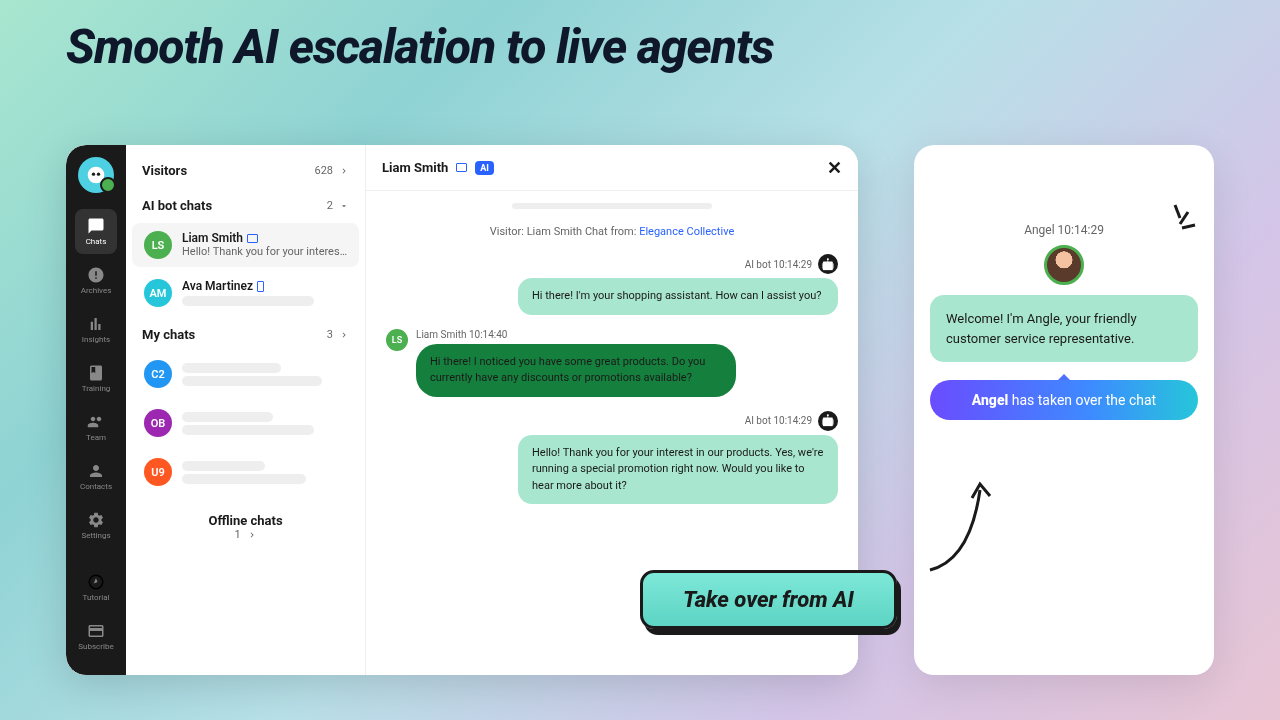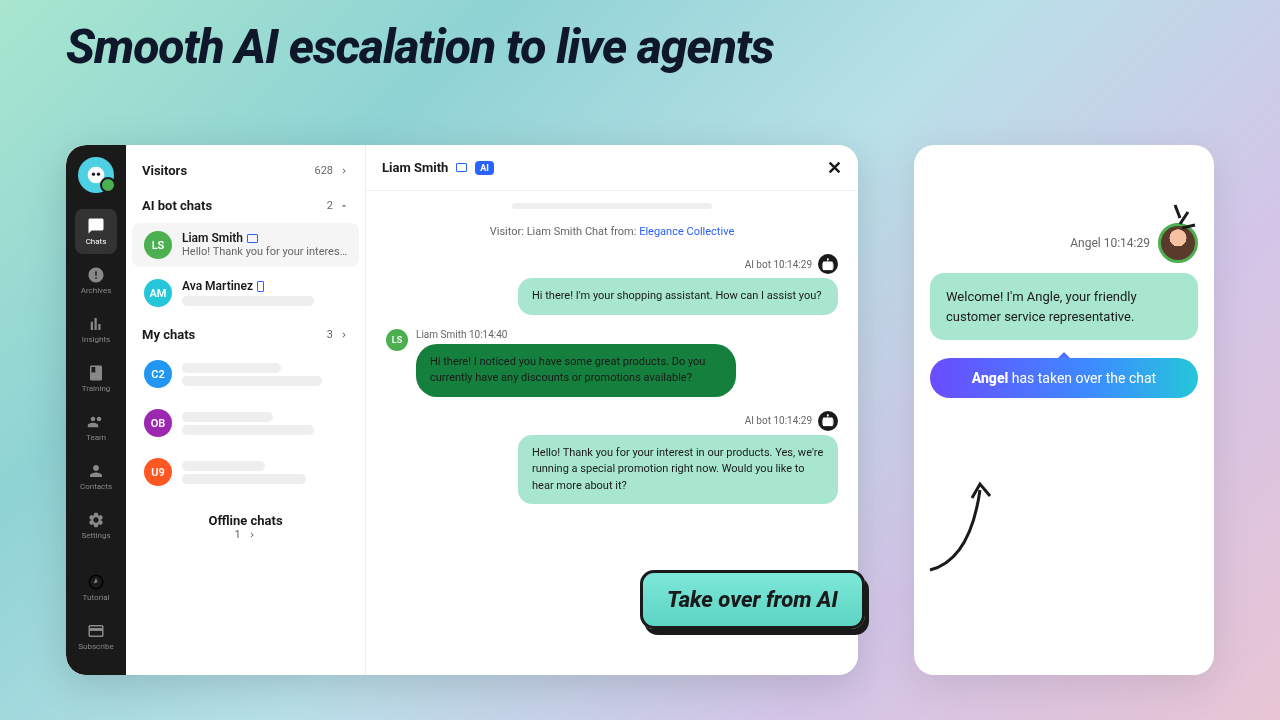--- a/index.html
+++ b/index.html
@@ -46,28 +46,28 @@
 .msg-group { margin-bottom: 14px; }
 .msg-meta { font-size: 10px; color: #666; display: flex; align-items: center; gap: 6px; }
 .msg-meta.right { justify-content: flex-end; }
 .bot-avatar { width: 20px; height: 20px; border-radius: 50%; background: #1a1a1a; display: flex; align-items: center; justify-content: center; }
 .bot-avatar::before { content: '🤖'; font-size: 11px; filter: grayscale(1) brightness(2); }
 .bubble { padding: 10px 14px; border-radius: 14px; font-size: 11px; line-height: 1.5; max-width: 320px; margin-top: 4px; }
 .bubble.bot { background: #a8e6cf; color: #1a1a1a; margin-left: auto; }
 .bubble.visitor { background: #15803d; color: #1a1a1a; border-radius: 21px; }
 .msg-row-left { display: flex; gap: 8px; align-items: flex-start; }
 .side-panel { position: absolute; top: 145px; right: 66px; width: 300px; height: 530px; background: #fff; border-radius: 20px; padding: 20px 16px; box-shadow: 0 10px 40px rgba(0,0,0,0.1); }
-.agent-header { display: flex; align-items: center; justify-content: flex-end; gap: 8px; margin-bottom: 10px; }
+.agent-header { display: flex; align-items: center; justify-content: flex-end; gap: 8px; margin-bottom: 10px; flex-direction: column; }
 .agent-meta { font-size: 12px; color: #666; }
 .agent-avatar { width: 40px; height: 40px; border-radius: 50%; background: #ddd; border: 3px solid #4caf50; background-image: radial-gradient(circle at 50% 35%, #f4c2a0 30%, #5a3a2a 31%); }
 .agent-bubble { background: #a8e6cf; padding: 14px 16px; border-radius: 14px; font-size: 13px; color: #1a1a1a; line-height: 1.5; margin-bottom: 18px; }
 .takeover-banner { background: linear-gradient(90deg, #6a4cff 0%, #3d8bff 60%, #26c6da 100%); color: #fff; padding: 12px 18px; border-radius: 26px; font-size: 14px; text-align: center; position: relative; }
 .takeover-banner::before { content: ''; position: absolute; top: -6px; left: 50%; transform: translateX(-50%); width: 0; height: 0; border-left: 6px solid transparent; border-right: 6px solid transparent; border-bottom: 6px solid #5070ff; }
 .takeover-banner b { font-weight: 800; }
-.callout { position: absolute; top: 570px; left: 640px; background: linear-gradient(180deg, #7de8d8 0%, #5dd4c4 100%); border: 3px solid #1a1a1a; padding: 14px 24px; border-radius: 14px; font-size: 22px; font-weight: 800; color: #1a1a1a; font-style: italic; box-shadow: 4px 6px 0 #1a1a1a; z-index: 10; }
+.callout { position: absolute; top: 570px; left: 640px; background: linear-gradient(180deg, #7de8d8 0%, #5dd4c4 100%); border: 3px solid #1a1a1a; padding: 14px 40px; border-radius: 14px; font-size: 22px; font-weight: 800; color: #1a1a1a; font-style: italic; box-shadow: 4px 6px 0 #1a1a1a; z-index: 10; }
 .arrow-curve { position: absolute; top: 470px; left: 910px; width: 100px; height: 110px; z-index: 9; }
 .accent-marks { position: absolute; top: 200px; right: 80px; width: 40px; height: 40px; z-index: 11; }
 .device-icon { display: inline-block; width: 11px; height: 9px; border: 1.5px solid currentColor; border-radius: 1px; vertical-align: middle; }
 .mobile-icon { display: inline-block; width: 7px; height: 11px; border: 1.5px solid currentColor; border-radius: 1px; vertical-align: middle; }
 </style>
 </head>
 <body>
 
 <div class="headline">Smooth AI escalation to live agents</div>
 

